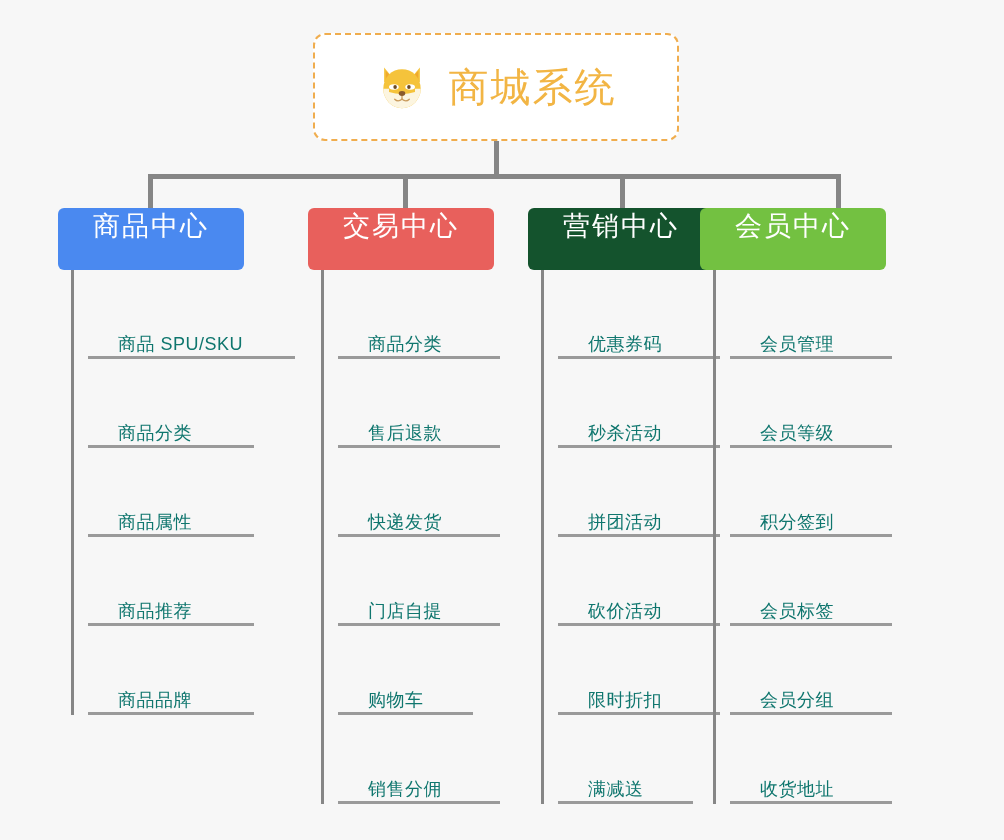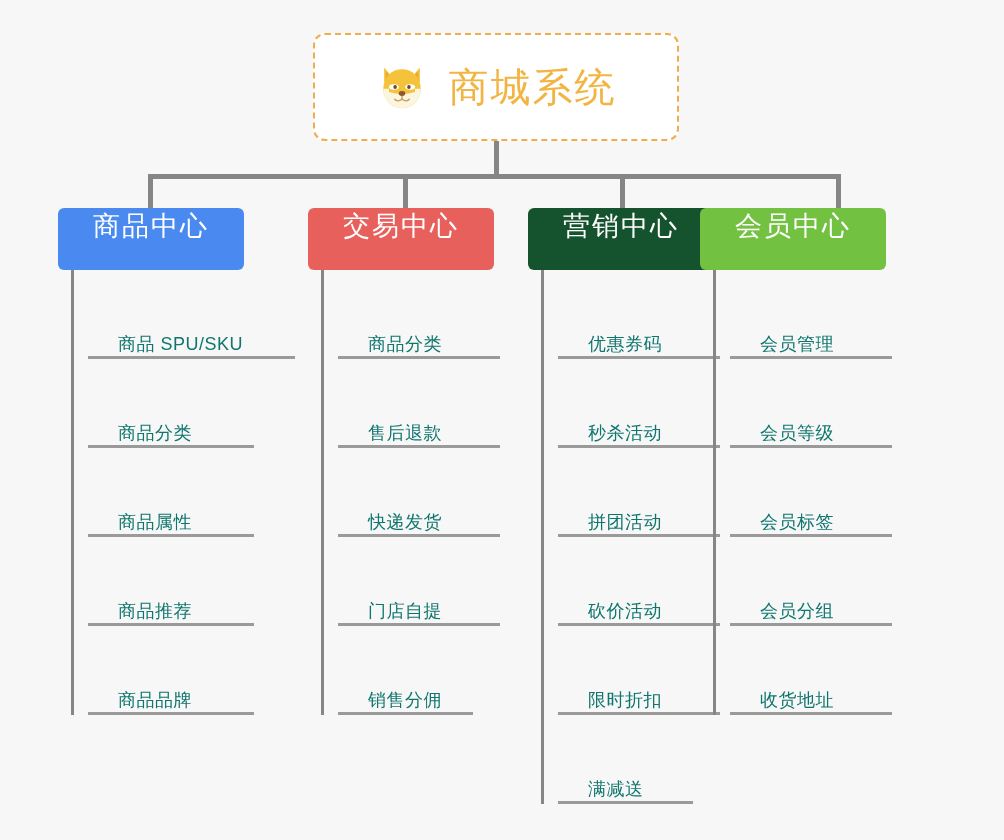--- a/index.html
+++ b/index.html
@@ -221,20 +221,23 @@
       <div class="leaf-item">
           <span class="leaf-label">售后退款</span>
         </div>
       <div class="leaf-item">
           <span class="leaf-label">快递发货</span>
         </div>
       <div class="leaf-item">
           <span class="leaf-label">门店自提</span>
         </div>
       <div class="leaf-item">
+          <span class="leaf-label">购物车</span>
+        </div>
+      <div class="leaf-item">
           <span class="leaf-label">销售分佣</span>
         </div>
     </div>
   </div>
 
   <div class="column col-3">
     <div class="cat-header" style="background: #14532d;">
       <span>营销中心</span>
     </div>
     <div class="leaf-list">
@@ -264,20 +267,23 @@
       <span>会员中心</span>
     </div>
     <div class="leaf-list">
       <div class="leaf-item">
           <span class="leaf-label">会员管理</span>
         </div>
       <div class="leaf-item">
           <span class="leaf-label">会员等级</span>
         </div>
       <div class="leaf-item">
+          <span class="leaf-label">积分签到</span>
+        </div>
+      <div class="leaf-item">
           <span class="leaf-label">会员标签</span>
         </div>
       <div class="leaf-item">
           <span class="leaf-label">会员分组</span>
         </div>
       <div class="leaf-item">
           <span class="leaf-label">收货地址</span>
         </div>
     </div>
   </div>

